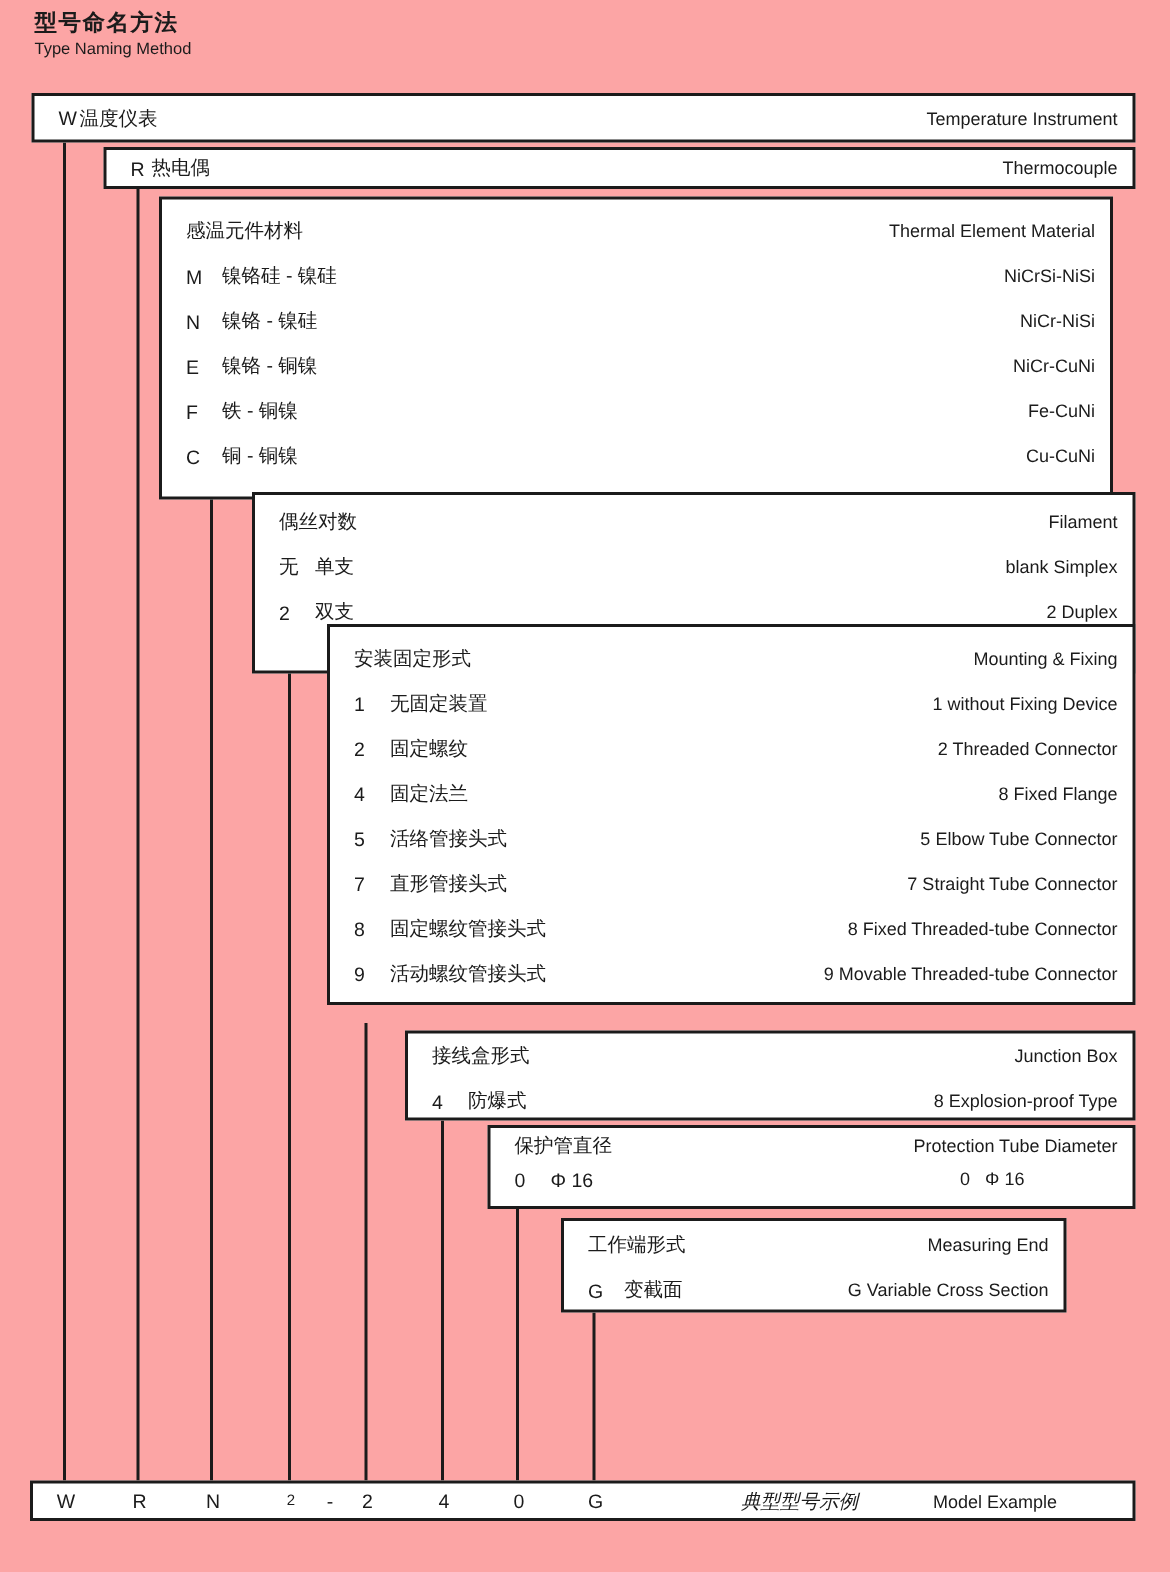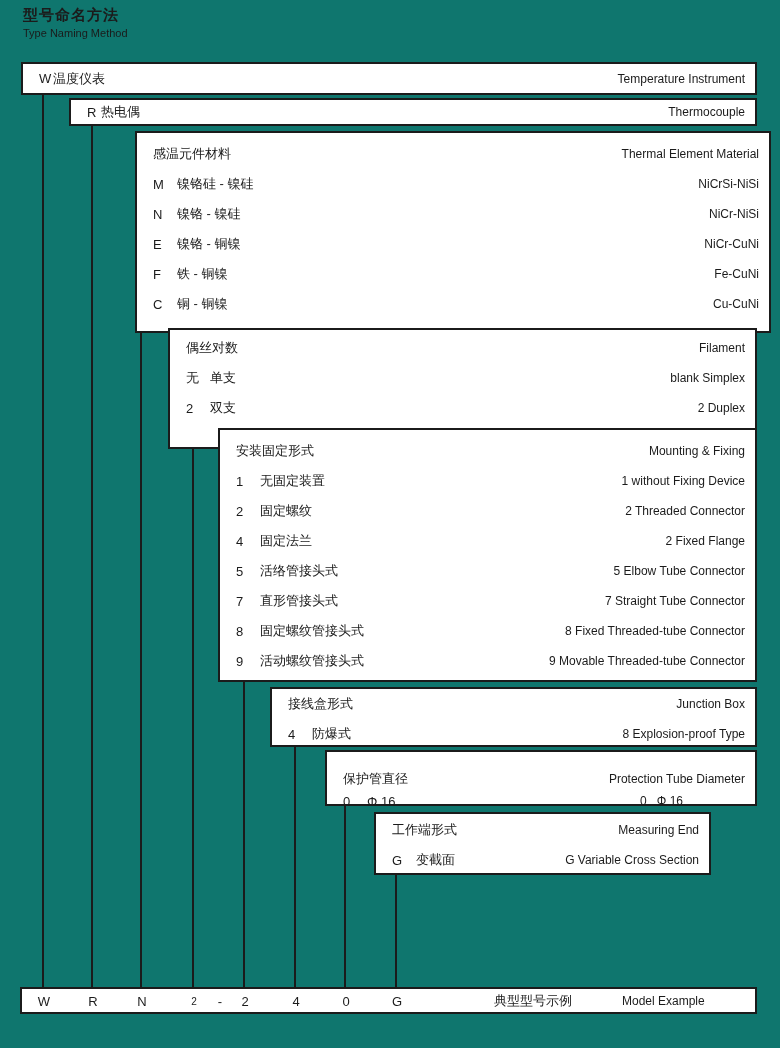--- a/index.html
+++ b/index.html
@@ -1,17 +1,17 @@
 <!DOCTYPE html>
 <html><head>
 <meta charset="utf-8">
 <style>
   html,body { margin:0; padding:0; background:#ffffff; }
   .canvas {
-    position:relative; width:780px; height:1048px; background:#0f766e;
+    position:relative; width:780px; height:1048px; background:#fca5a5;
     font-family:"Liberation Sans","DejaVu Sans",sans-serif; color:#1b1b1b;
     overflow:hidden;
   }
   .title-cn { position:absolute; left:23px; top:6px; font-size:15px; font-weight:bold; letter-spacing:1px; }
   .title-en { position:absolute; left:23px; top:27px; font-size:11px; }
 
   .box {
     position:absolute; border:2px solid #1b1b1b; background:#ffffff;
     box-sizing:border-box;
   }
@@ -23,21 +23,21 @@
   .cn { font-size:13px; white-space:pre; }
   .en { margin-left:auto; font-size:12px; white-space:pre; text-align:right; }
   .en.inset { margin-right:62px;text-align:right; }
 
   .vline { position:absolute; width:1.5px; background:#1b1b1b; }
 
   .model-box { position:absolute; left:20px; top:987px; width:737px; height:27px;
     border:2px solid #1b1b1b; box-sizing:border-box; background:#fff; }
   .model-char { position:absolute; top:50%; transform:translate(-50%,-50%); font-size:13px; }
   .model-char.small { font-size:10px; }
-  .model-label-cn { position:absolute; left:472px; top:50%; transform:translateY(-50%); font-size:13px; }
+  .model-label-cn { position:absolute; left:472px; top:50%; transform:translateY(-50%); font-size:13px;font-style:italic; }
   .model-label-en { position:absolute; left:600px; top:50%; transform:translateY(-50%); font-size:12px; }
 </style>
 </head>
 <body>
 
 <div class="canvas">
 
   <div class="title-cn">型号命名方法</div>
   <div class="title-en">Type Naming Method</div>
 
@@ -59,21 +59,21 @@
   </div>
 
   <div class="box" style="left:69px;top:98px;width:688px;height:28px">
     <div class="row single">
       <span class="code narrow">R</span>
       <span class="cn">热电偶</span>
       <span class="en">Thermocouple</span>
     </div>
   </div>
 
-  <div class="box" style="left:135px;top:131px;width:636px;height:202px;padding-top:6px">
+  <div class="box" style="left:106px;top:131px;width:636px;height:202px;padding-top:6px">
     <div class="row">
       <span class="cn">感温元件材料</span>
       <span class="en">Thermal Element Material</span>
     </div>
     <div class="row">
       <span class="code">M</span>
       <span class="cn">镍铬硅 - 镍硅</span>
       <span class="en">NiCrSi-NiSi</span>
     </div>
     <div class="row">
@@ -108,39 +108,39 @@
       <span class="cn">单支</span>
       <span class="en">blank Simplex</span>
     </div>
     <div class="row">
       <span class="code">2</span>
       <span class="cn">双支</span>
       <span class="en">2 Duplex</span>
     </div>
   </div>
 
-  <div class="box" style="left:218px;top:428px;width:539px;height:254px;padding-top:6px">
+  <div class="box" style="left:218px;top:416px;width:539px;height:254px;padding-top:6px">
     <div class="row">
       <span class="cn">安装固定形式</span>
       <span class="en">Mounting &amp; Fixing</span>
     </div>
     <div class="row">
       <span class="code">1</span>
       <span class="cn">无固定装置</span>
       <span class="en">1 without Fixing Device</span>
     </div>
     <div class="row">
       <span class="code">2</span>
       <span class="cn">固定螺纹</span>
       <span class="en">2 Threaded Connector</span>
     </div>
     <div class="row">
       <span class="code">4</span>
       <span class="cn">固定法兰</span>
-      <span class="en">2 Fixed Flange</span>
+      <span class="en">8 Fixed Flange</span>
     </div>
     <div class="row">
       <span class="code">5</span>
       <span class="cn">活络管接头式</span>
       <span class="en">5 Elbow Tube Connector</span>
     </div>
     <div class="row">
       <span class="code">7</span>
       <span class="cn">直形管接头式</span>
       <span class="en">7 Straight Tube Connector</span>
@@ -162,21 +162,21 @@
       <span class="cn">接线盒形式</span>
       <span class="en">Junction Box</span>
     </div>
     <div class="row">
       <span class="code">4</span>
       <span class="cn">防爆式</span>
       <span class="en">8 Explosion-proof Type</span>
     </div>
   </div>
 
-  <div class="box" style="left:325px;top:750px;width:432px;height:56px;padding-top:16px">
+  <div class="box" style="left:325px;top:750px;width:432px;height:56px;padding-top:1px">
     <div class="row tight">
       <span class="cn">保护管直径</span>
       <span class="en">Protection Tube Diameter</span>
     </div>
     <div class="row tight">
       <span class="code">0</span>
       <span class="cn">Φ 16</span>
       <span class="en inset">0   Φ 16</span>
     </div>
   </div>

